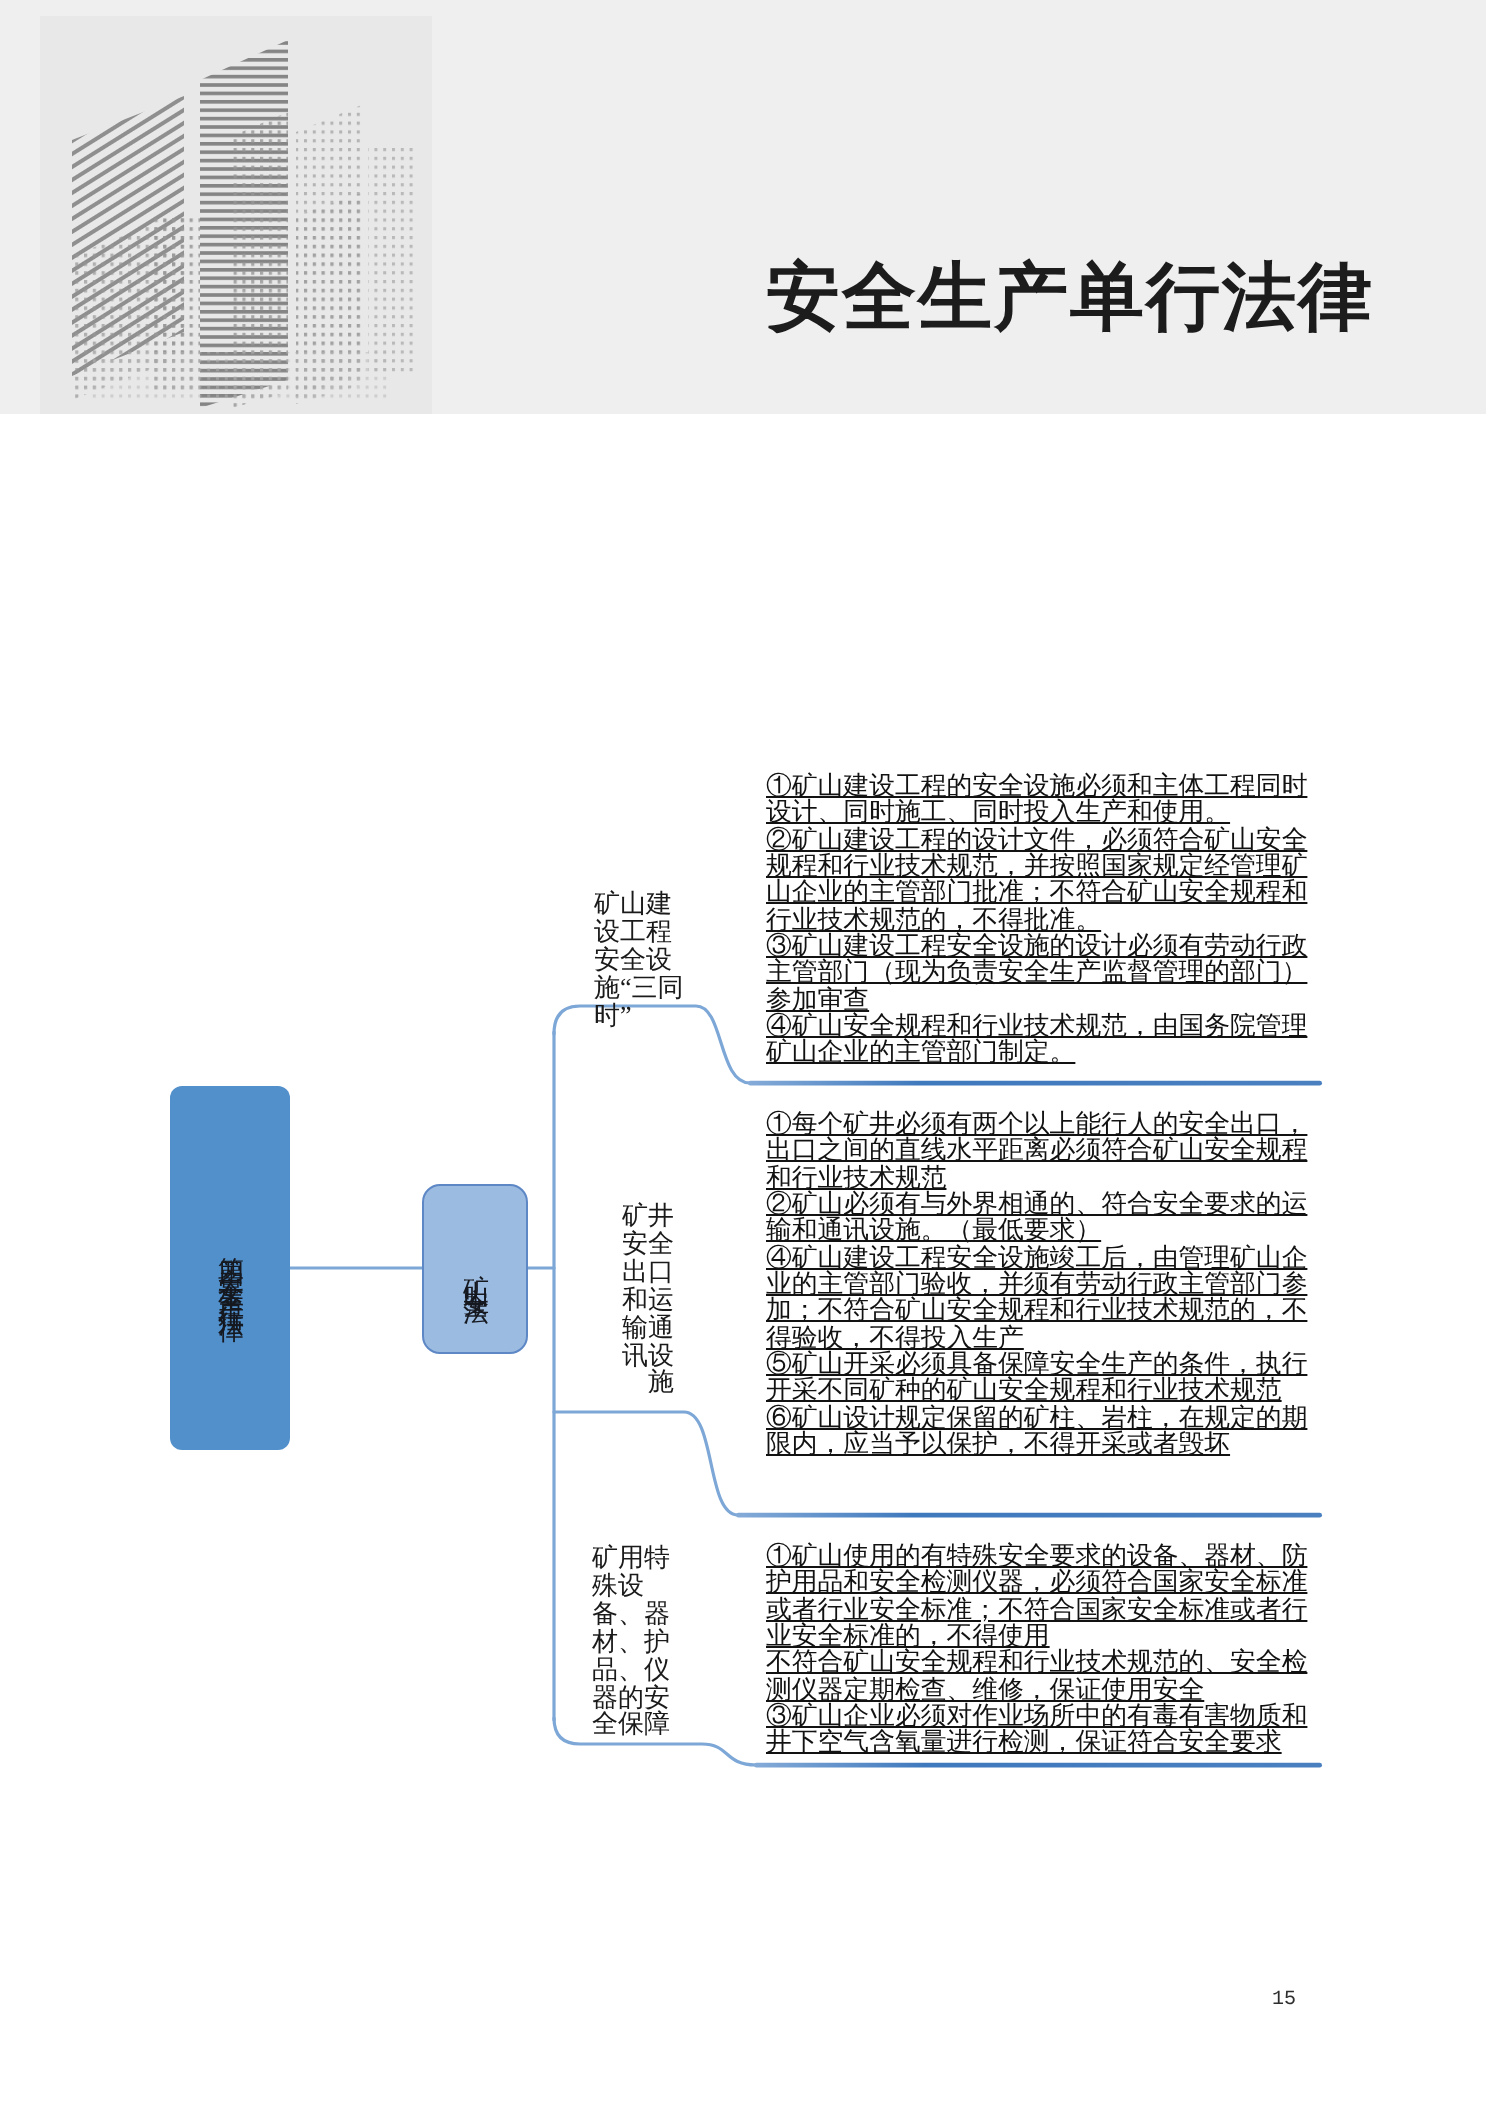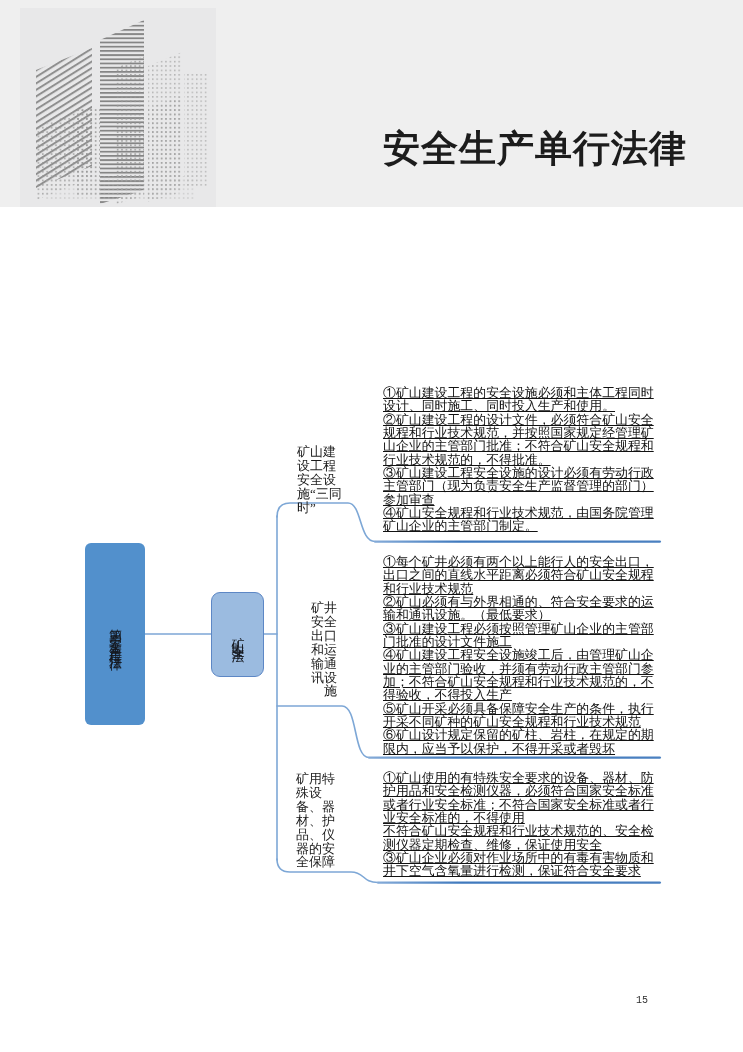--- a/index.html
+++ b/index.html
@@ -106,21 +106,20 @@
   <div class="tblock tblock-1">
     <div class="item">①矿山建设工程的安全设施必须和主体工程同时设计、同时施工、同时投入生产和使用。</div>
     <div class="item">②矿山建设工程的设计文件，必须符合矿山安全规程和行业技术规范，并按照国家规定经管理矿山企业的主管部门批准；不符合矿山安全规程和行业技术规范的，不得批准。</div>
     <div class="item">③矿山建设工程安全设施的设计必须有劳动行政主管部门（现为负责安全生产监督管理的部门）参加审查</div>
     <div class="item">④矿山安全规程和行业技术规范，由国务院管理矿山企业的主管部门制定。</div>
   </div>
 
   <div class="tblock tblock-2">
     <div class="item">①每个矿井必须有两个以上能行人的安全出口，出口之间的直线水平距离必须符合矿山安全规程和行业技术规范</div>
     <div class="item">②矿山必须有与外界相通的、符合安全要求的运输和通讯设施。（最低要求）</div>
-    <div class="item">③矿山建设工程必须按照管理矿山企业的主管部门批准的设计文件施工</div>
     <div class="item">④矿山建设工程安全设施竣工后，由管理矿山企业的主管部门验收，并须有劳动行政主管部门参加；不符合矿山安全规程和行业技术规范的，不得验收，不得投入生产</div>
     <div class="item">⑤矿山开采必须具备保障安全生产的条件，执行开采不同矿种的矿山安全规程和行业技术规范</div>
     <div class="item">⑥矿山设计规定保留的矿柱、岩柱，在规定的期限内，应当予以保护，不得开采或者毁坏</div>
   </div>
 
   <div class="tblock tblock-3">
     <div class="item">①矿山使用的有特殊安全要求的设备、器材、防护用品和安全检测仪器，必须符合国家安全标准或者行业安全标准；不符合国家安全标准或者行业安全标准的，不得使用</div>
     <div class="item">不符合矿山安全规程和行业技术规范的、安全检测仪器定期检查、维修，保证使用安全</div>
     <div class="item">③矿山企业必须对作业场所中的有毒有害物质和井下空气含氧量进行检测，保证符合安全要求</div>
   </div>

